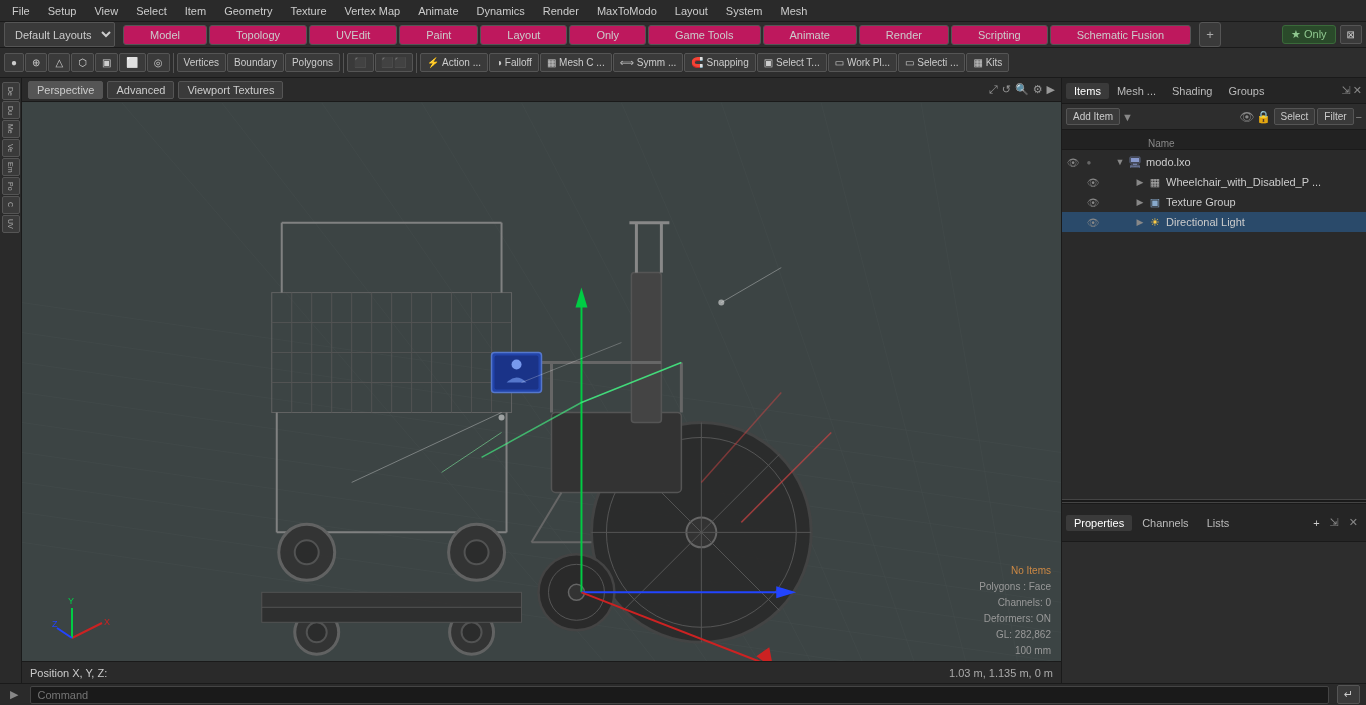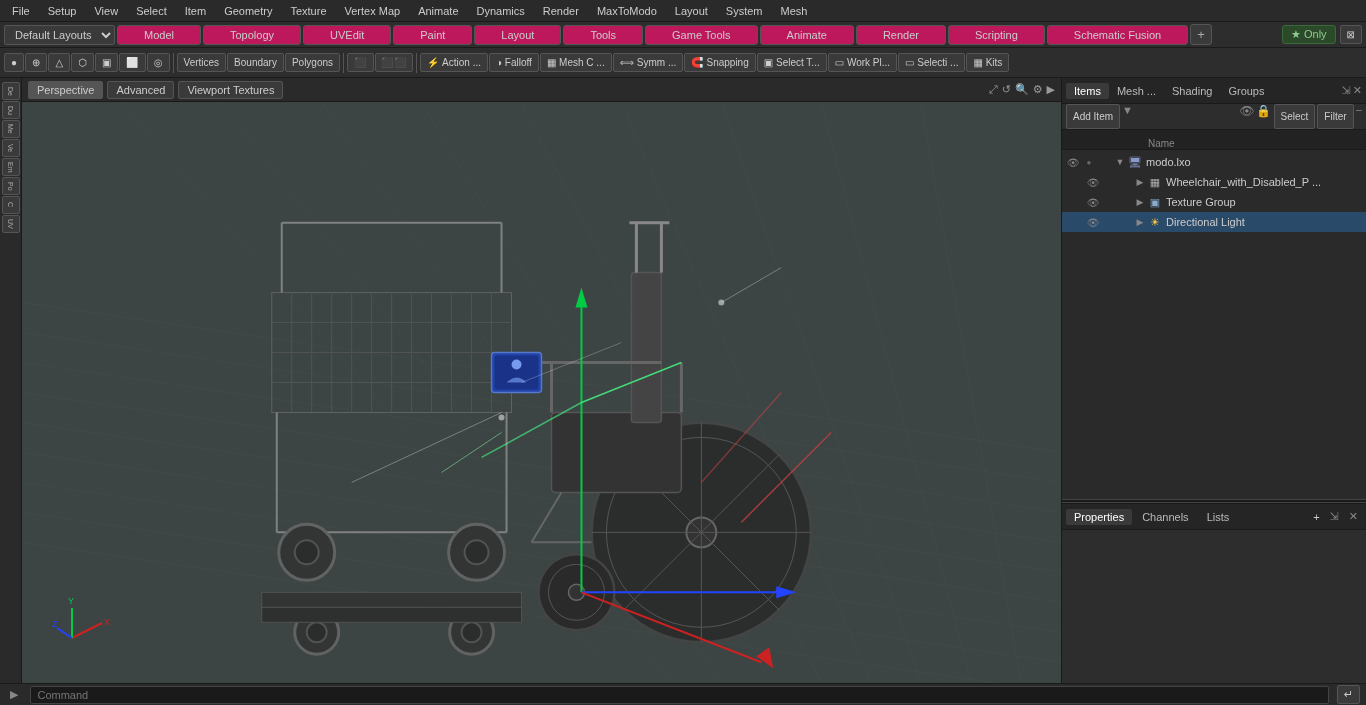--- a/index.html
+++ b/index.html
@@ -3,21 +3,21 @@
   <meta charset="utf-8">
   <style>
     * { margin: 0; padding: 0; box-sizing: border-box; }
     body { width: 1366px; height: 705px; background: #3a3a3a; font-family: 'Segoe UI', Arial, sans-serif; font-size: 11px; color: #ccc; overflow: hidden; user-select: none; }
 
     
     #menubar { display: flex; align-items: center; height: 22px; background: #2a2a2a; border-bottom: 1px solid #1a1a1a; padding: 0 4px; gap: 2px; }
     .menu-item { padding: 2px 8px; cursor: pointer; color: #ccc; font-size: 11px; border-radius: 2px; }
 
     
-    #toolbar1 { display: flex; align-items: center; height: 26px; background: #2d2d2d; border-bottom: 1px solid #1a1a1a; padding: 0 4px; gap: 2px; }
+    #toolbar1 { display: flex; height: 26px; background: #2d2d2d; border-bottom: 1px solid #1a1a1a; padding: 0 4px; gap: 8px; }
     .layout-dropdown { background: #3a3a3a; border: 1px solid #555; color: #ccc; padding: 2px 6px; font-size: 11px; border-radius: 2px; cursor: pointer; }
     .tab-pill { padding: 3px 26px; background: #be185d; border-radius: 3px; cursor: pointer; color: #ccc; font-size: 11px; border: 1px solid #555; }
     .add-tab-btn { padding: 2px 6px; background: #3a3a3a; border: 1px solid #555; border-radius: 3px; cursor: pointer; color: #aaa; font-size: 13px; }
     .star-badge { padding: 2px 8px; background: #2a4a2a; border: 1px solid #3a6a3a; border-radius: 3px; color: #8fc88f; font-size: 11px; margin-left: 29px; }
     .toolbar1-right { margin-left: auto; display: flex; align-items: center; gap: 4px; }
 
     
     #toolbar2 { display: flex; align-items: center; height: 30px; background: #2d2d2d; border-bottom: 1px solid #1a1a1a; padding: 0 4px; gap: 1px; flex-wrap: wrap; }
     .tool-btn { padding: 3px 6px; background: #3a3a3a; border: 1px solid #555; border-radius: 2px; cursor: pointer; color: #ccc; font-size: 10px; display: flex; align-items: center; gap: 2px; }
     .tool-separator { width: 1px; height: 20px; background: #555; margin: 0 2px; }
@@ -49,35 +49,35 @@
     
     #right-panel { width: 305px; background: #2d2d2d; border-left: 1px solid #1a1a1a; display: flex; flex-direction: column; }
 
     
     #right-panel-tabs { display: flex; align-items: center; height: 26px; background: #252525; border-bottom: 1px solid #1a1a1a; padding: 0 4px; gap: 0; }
     .panel-tab { padding: 2px 8px; cursor: pointer; color: #bbb; font-size: 11px; border-radius: 2px; }
     .panel-tab.active { background: #3a3a3a; color: #fff; }
     .panel-tab-right { margin-left: auto; display: flex; gap: 2px; align-items: center; }
 
     
-    #items-toolbar { display: flex; height: 26px; background: #2d2d2d; border-bottom: 1px solid #1a1a1a; padding: 0 4px; gap: 2px; }
+    #items-toolbar { display: flex; align-items: center; height: 26px; background: #2d2d2d; border-bottom: 1px solid #1a1a1a; padding: 0 4px; gap: 2px; }
     .items-btn { padding: 2px 6px; background: #3a3a3a; border: 1px solid #555; border-radius: 2px; cursor: pointer; color: #ccc; font-size: 10px; }
 
     
     #items-tree { flex: 1; background: #2a2a2a; overflow-y: auto; padding: 2px 0; }
     .tree-item { display: flex; align-items: center; padding: 2px 4px; cursor: pointer; font-size: 11px; color: #ccc; gap: 2px; min-height: 20px; }
     .tree-item.selected { background: #2a4a6a; }
     .tree-eye { width: 14px; height: 14px; display: flex; align-items: center; justify-content: center; color: #888; font-size: 10px; cursor: pointer; }
     .tree-expand { width: 12px; display: inline-flex; align-items: center; justify-content: center; color: #888; font-size: 9px; }
     .tree-icon { width: 14px; height: 14px; display: inline-flex; align-items: center; justify-content: center; margin-right: 2px; }
     .tree-label { flex: 1; overflow: hidden; text-overflow: ellipsis; white-space: nowrap; }
 
     
     #props-panel { height: 180px; background: #2d2d2d; border-top: 1px solid #1a1a1a; }
-    #props-tabs { display: flex; align-items: center; height: 26px; background: #252525; border-bottom: 1px solid #1a1a1a; padding: 0 4px; gap: 2px; }
+    #props-tabs { display: flex; align-items: center; height: 38px; background: #252525; border-bottom: 1px solid #1a1a1a; padding: 0 4px; gap: 2px; }
     .props-tab { padding: 2px 8px; cursor: pointer; color: #bbb; font-size: 11px; border-radius: 2px; }
     .props-tab.active { background: #3a3a3a; color: #fff; }
     #props-content { padding: 8px; color: #888; font-size: 11px; }
 
     
     #bottom-bar { display: flex; align-items: center; height: 22px; background: #2a2a2a; border-top: 1px solid #1a1a1a; padding: 0 6px; gap: 8px; }
     .command-input { flex: 1; background: #1a1a1a; border: 1px solid #444; color: #ccc; padding: 2px 6px; font-size: 11px; border-radius: 2px; }
     .cmd-arrow { color: #888; padding: 0 4px; }
 
     
@@ -112,21 +112,21 @@
 <div id="toolbar1">
   <select class="layout-dropdown">
     <option>Default Layouts</option>
   </select>
   <div id="tab-pills" style="display:flex; gap:2px; align-items:center;">
       <div class="tab-pill">Model</div>
       <div class="tab-pill">Topology</div>
       <div class="tab-pill">UVEdit</div>
       <div class="tab-pill">Paint</div>
       <div class="tab-pill">Layout</div>
-      <div class="tab-pill">Tools</div>
+      <div class="tab-pill">Only</div>
       <div class="tab-pill">Game Tools</div>
       <div class="tab-pill">Animate</div>
       <div class="tab-pill">Render</div>
       <div class="tab-pill">Scripting</div>
       <div class="tab-pill">Schematic Fusion</div>
     </div>
   <button class="add-tab-btn">+</button>
   <div class="toolbar1-right">
     <span class="star-badge">★ Only</span>
     <button class="tool-btn">⊠</button>
@@ -320,21 +320,33 @@
         <svg viewBox="0 0 60 60" width="60" height="60">
           <line x1="20" y1="45" x2="50" y2="30" stroke="#cc2222" stroke-width="2"></line>
           <text x="52" y="32" fill="#cc2222" font-size="9">X</text>
           <line x1="20" y1="45" x2="20" y2="15" stroke="#00cc44" stroke-width="2"></line>
           <text x="16" y="11" fill="#00cc44" font-size="9">Y</text>
           <line x1="20" y1="45" x2="5" y2="35" stroke="#2244ff" stroke-width="2"></line>
           <text x="0" y="34" fill="#2244ff" font-size="9">Z</text>
         </svg>
       </div>
 
-
+      <div id="scene-stats">
+        <div style="color:#cc8844;">No Items</div>
+        <div>Polygons : Face</div>
+        <div>Channels: 0</div>
+        <div>Deformers: ON</div>
+        <div>GL: 282,862</div>
+        <div>100 mm</div>
+      </div>
+
+      <div id="statusbar-scene">
+        <span>Position X, Y, Z:</span>
+        <span style="color:#aaa; margin-left:4px;">1.03 m, 1.135 m, 0 m</span>
+      </div>
     </div>
   </div>
 
   <div id="right-panel">
 
     <div id="right-panel-tabs">
       <span class="panel-tab active">Items</span>
       <span class="panel-tab">Mesh ...</span>
       <span class="panel-tab">Shading</span>
       <span class="panel-tab">Groups</span>

